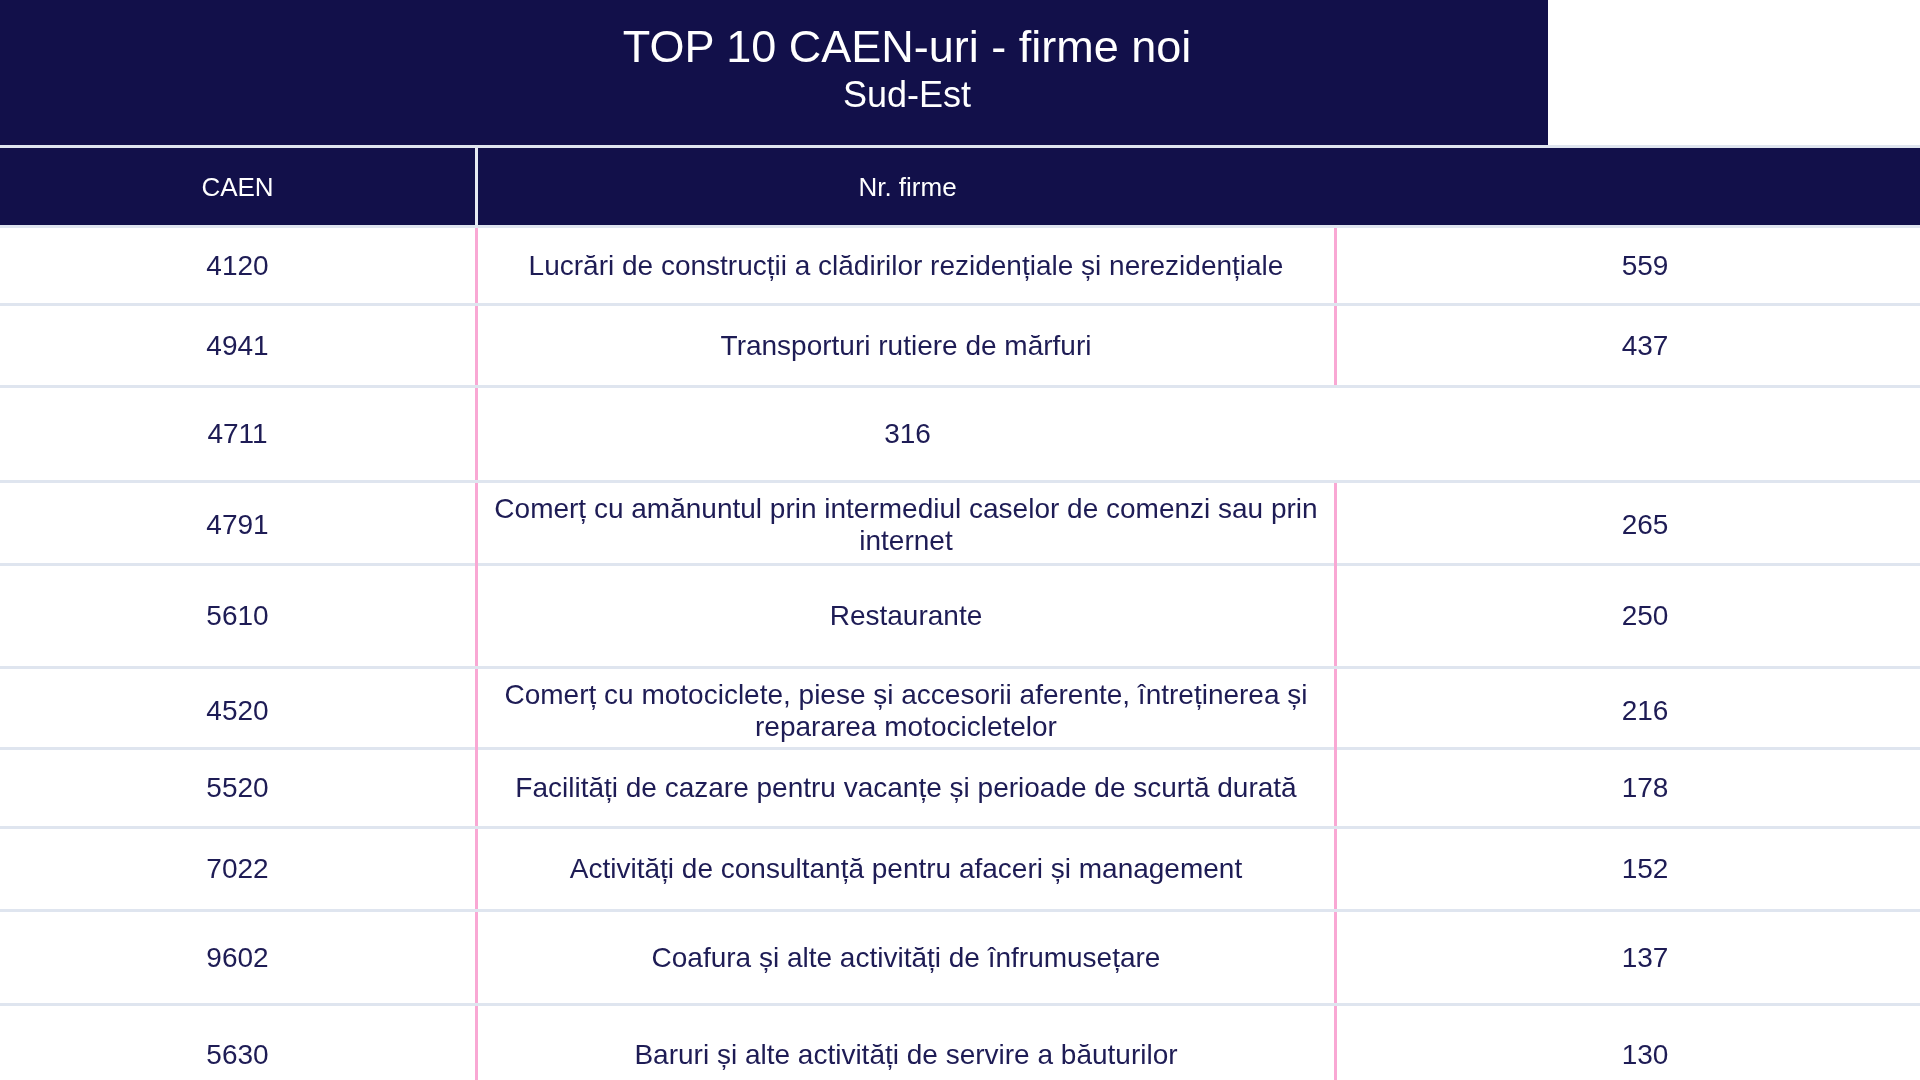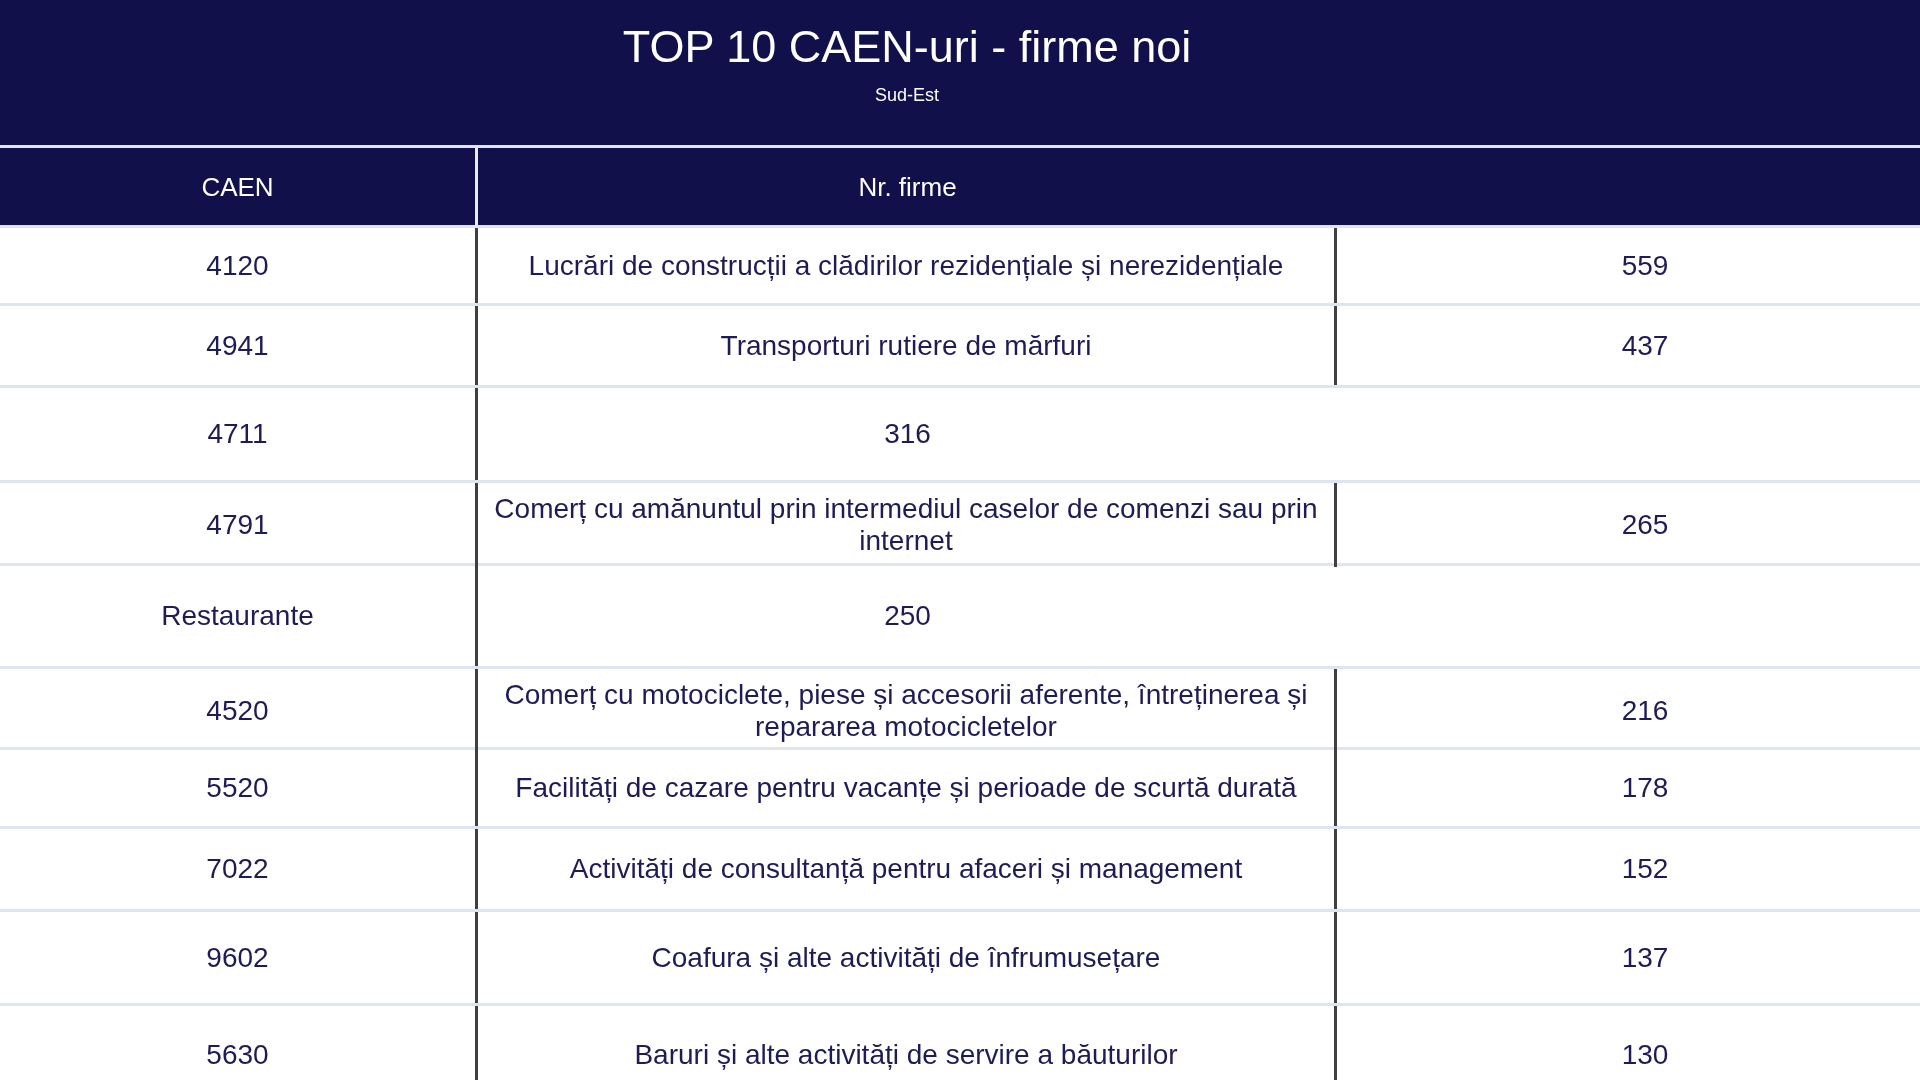--- a/index.html
+++ b/index.html
@@ -4,30 +4,30 @@
 <style>
   html,body{margin:0;padding:0;background:#ffffff;}
   #stage{
     position:relative;width:1920px;height:1080px;overflow:hidden;
     background:#ffffff;
     font-family:"Liberation Sans","DejaVu Sans",sans-serif;
     color:#1e1c55;
   }
   
   .title-band{
-    position:absolute;left:0;top:0;width:1920px;height:145px;
+    position:absolute;left:0;top:0;width:1548px;height:145px;
     background:#12104a;
   }
   .chart-title{
     position:absolute;left:907px;top:22px;transform:translateX(-50%);
     color:#ffffff;font-size:45px;line-height:50px;white-space:nowrap;
   }
   .chart-subtitle{
     position:absolute;left:907px;top:80px;transform:translateX(-50%);
-    color:#ffffff;font-size:18px;line-height:30px;white-space:nowrap;
+    color:#ffffff;font-size:36px;line-height:30px;white-space:nowrap;
   }
   
   .table{
     position:absolute;left:0;top:145px;width:1953px;
   }
   .trow{
     display:grid;
     grid-template-columns:478px 859px 616px;
     border-top:3px solid #dfe5ef;
     box-sizing:border-box;
@@ -35,21 +35,21 @@
   }
   .trow.head{background:#12104a;color:#ffffff;}
   .cell{
     display:flex;align-items:center;justify-content:center;
     text-align:center;
     font-size:28px;line-height:32px;
     box-sizing:border-box;
     padding:10px 4px;
   }
   .trow.head .cell{font-size:26px;}
-  .cell.c1,.cell.c2{border-right:3px solid #404040;}
+  .cell.c1,.cell.c2{border-right:3px solid #f9a8d4;}
   .trow.head .cell.c1,.trow.head .cell.c2{border-right:3px solid #e7ebf3;}
 </style>
 </head>
 <body>
 
 <div id="stage">
 
   <div class="title-band">
     <div class="chart-title">TOP 10 CAEN-uri - firme noi</div>
     <div class="chart-subtitle">Sud-Est</div>
@@ -79,20 +79,21 @@
       <div class="cell c3">316</div>
     </div>
 
     <div class="trow" style="height:83px">
       <div class="cell c1">4791</div>
       <div class="cell c2">Comerț cu amănuntul prin intermediul caselor de comenzi sau prin internet</div>
       <div class="cell c3">265</div>
     </div>
 
     <div class="trow" style="height:103px">
+      <div class="cell c1">5610</div>
       <div class="cell c2">Restaurante</div>
       <div class="cell c3">250</div>
     </div>
 
     <div class="trow" style="height:81px">
       <div class="cell c1">4520</div>
       <div class="cell c2">Comerț cu motociclete, piese și accesorii aferente, întreținerea și repararea motocicletelor</div>
       <div class="cell c3">216</div>
     </div>
 

